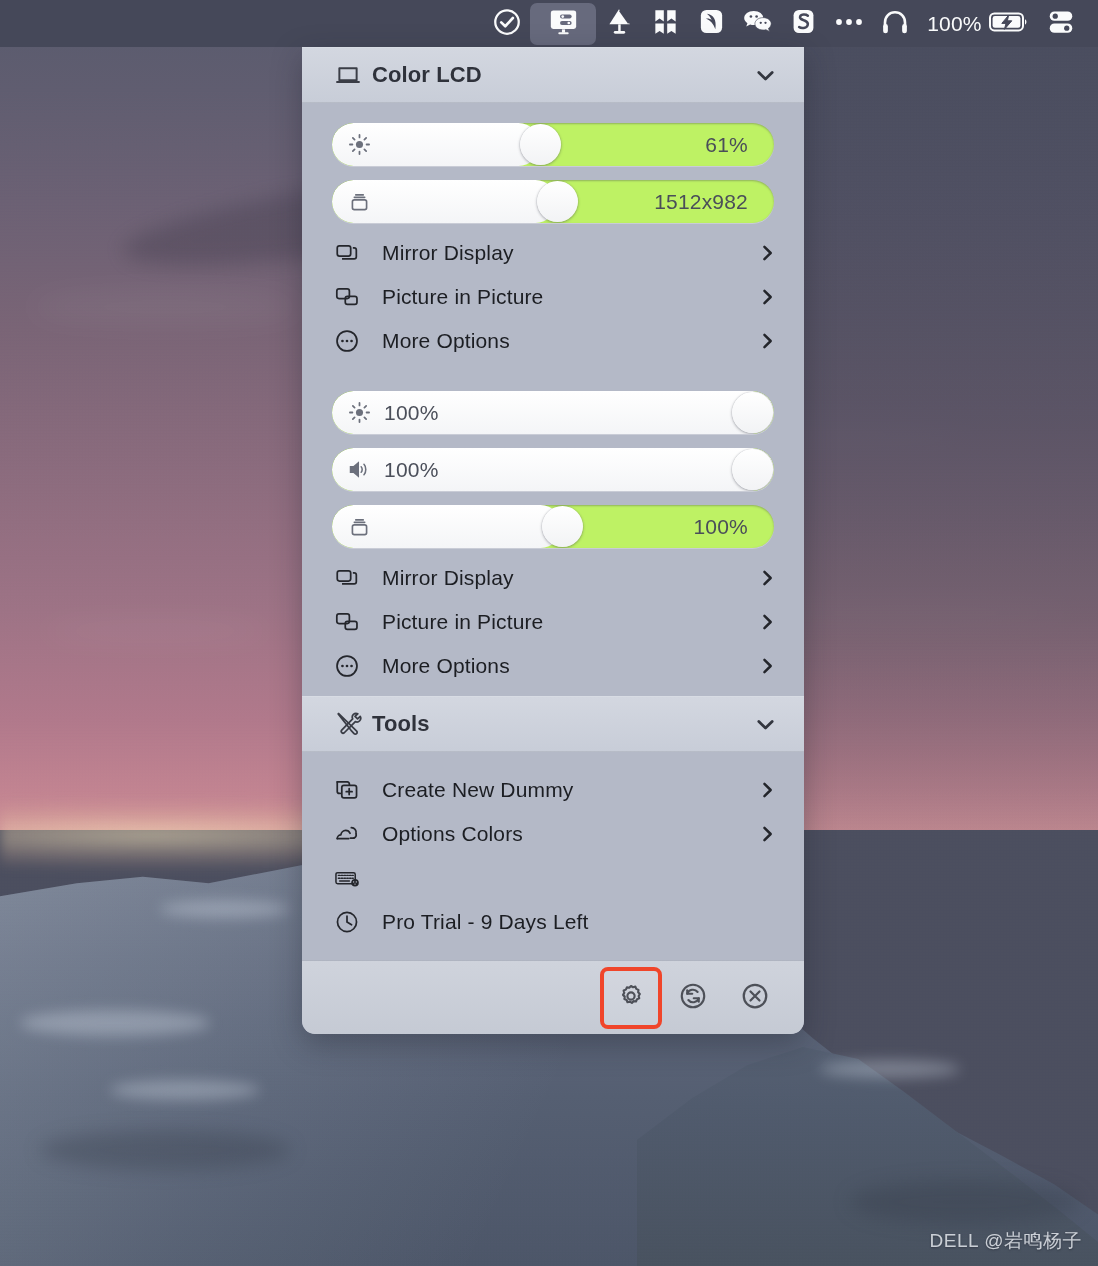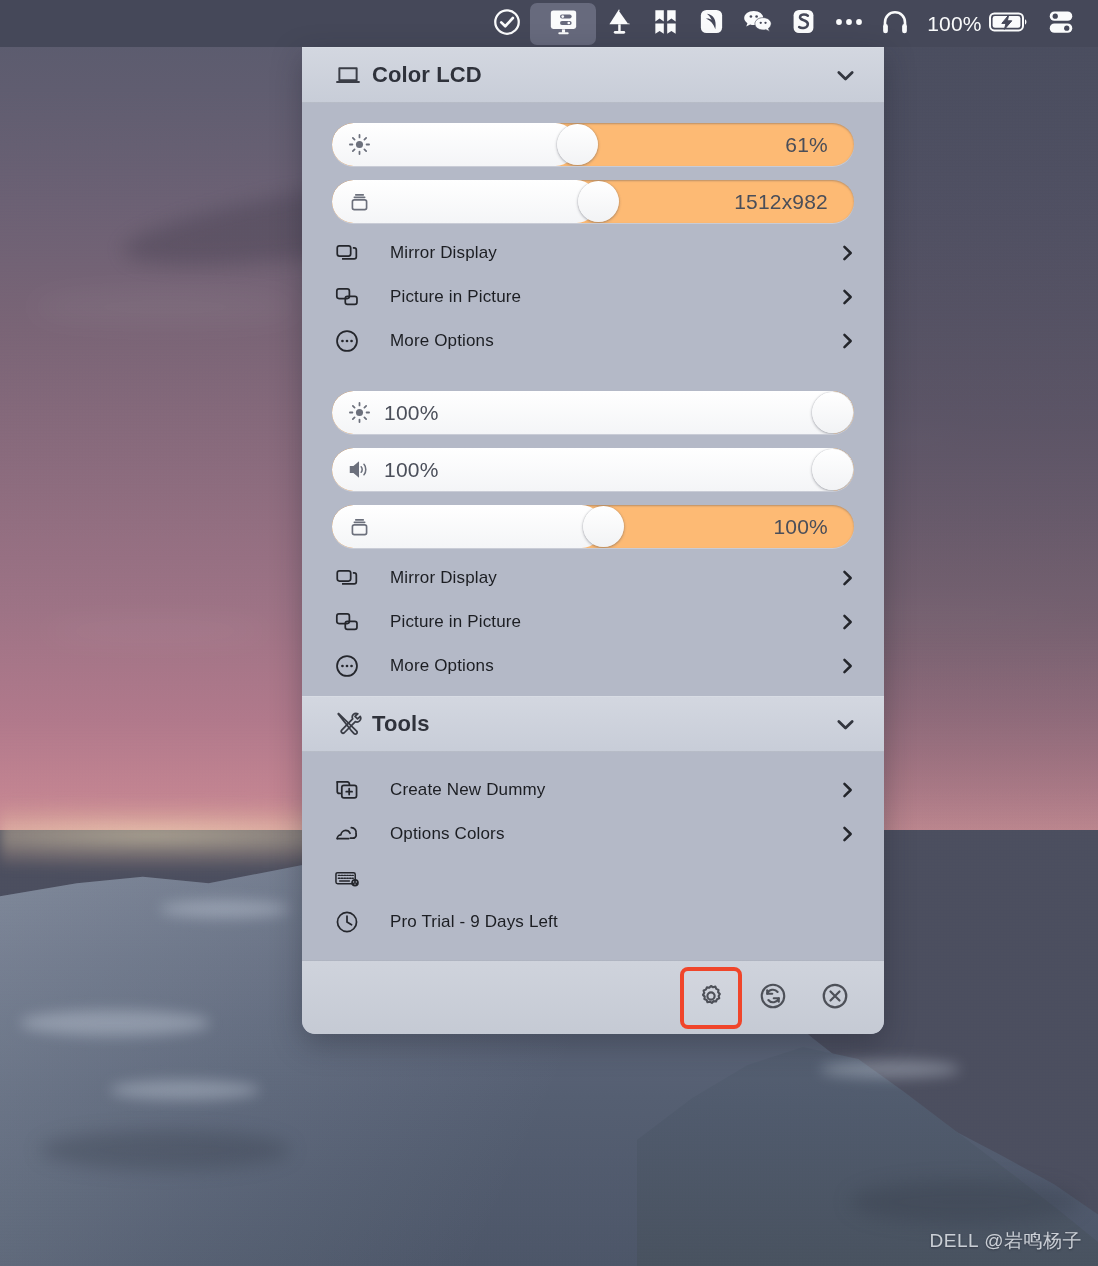--- a/index.html
+++ b/index.html
@@ -91,21 +91,21 @@
     color: #fafbfc;
   }
   .mb-item.active {
     background: #676a7d; border-radius: 7px; min-width: 66px; height: 42px;
   }
   .mb-battery { display: flex; align-items: center; gap: 7px; min-width: 120px; }
   .mb-batt-text { font-size: 21px; font-weight: 500; letter-spacing: 0.2px; color: #fafbfc; }
 
   
   #panel {
-    position: absolute; left: 302px; top: 47px; width: 582px;
+    position: absolute; left: 302px; top: 47px; width: 502px;
     border-radius: 0 0 13px 13px;
     background: #b4b9c7;
     box-shadow: 0 10px 30px rgba(25,28,40,0.34);
     overflow: hidden; z-index: 60;
   }
 
   .sect-header {
     height: 56px; display: flex; align-items: center;
     padding: 0 26px 0 32px;
     background: linear-gradient(to bottom, #d3d7e0 0%, #c8cdd8 100%);
@@ -118,21 +118,21 @@
     letter-spacing: 0.1px; margin-left: 4px;
   }
   .sect-header .sh-chev { color: #33363f; display: flex; align-items: center; }
 
   .sect-body { padding: 14px 0 8px 0; }
 
   
   .slider-wrap { padding: 6px 30px 8px 30px; }
   .slider {
     position: relative; height: 43px; border-radius: 22px;
-    background: #fdba74;
+    background: #bef264;
     box-shadow: inset 0 1px 2px rgba(60,64,78,0.35), 0 1px 0 rgba(255,255,255,0.28);
     overflow: hidden;
     display: flex; align-items: center;
   }
   .slider-fill {
     position: absolute; left: 0; top: 0; bottom: 0;
     background: linear-gradient(to bottom, #ffffff 0%, #f4f5f7 100%);
     border-radius: 22px;
   }
   .slider-icon {
@@ -155,21 +155,21 @@
     color: #4a4e59; letter-spacing: 0.2px;
   }
 
   
   .row {
     height: 44px; display: flex; align-items: center;
     padding: 0 26px 0 32px;
   }
   .row .row-icon { width: 36px; display: flex; align-items: center; color: #24262c; }
   .row .row-label {
-    flex: 1; font-size: 17px; color: #1c1e23; letter-spacing: 0.15px; margin-left: 20px;
+    flex: 1; font-size: 21px; color: #1c1e23; letter-spacing: 0.15px; margin-left: 12px;
   }
   .row .row-chev { color: #23252b; display: flex; align-items: center; }
   .row .row-chev.hidden { visibility: hidden; }
 
   
   #panel-footer {
     height: 74px;
     background: linear-gradient(to bottom, #cfd3dc 0%, #c5cad4 100%);
     border-top: 1px solid rgba(120,126,142,0.28);
     display: flex; align-items: center; justify-content: flex-end;

